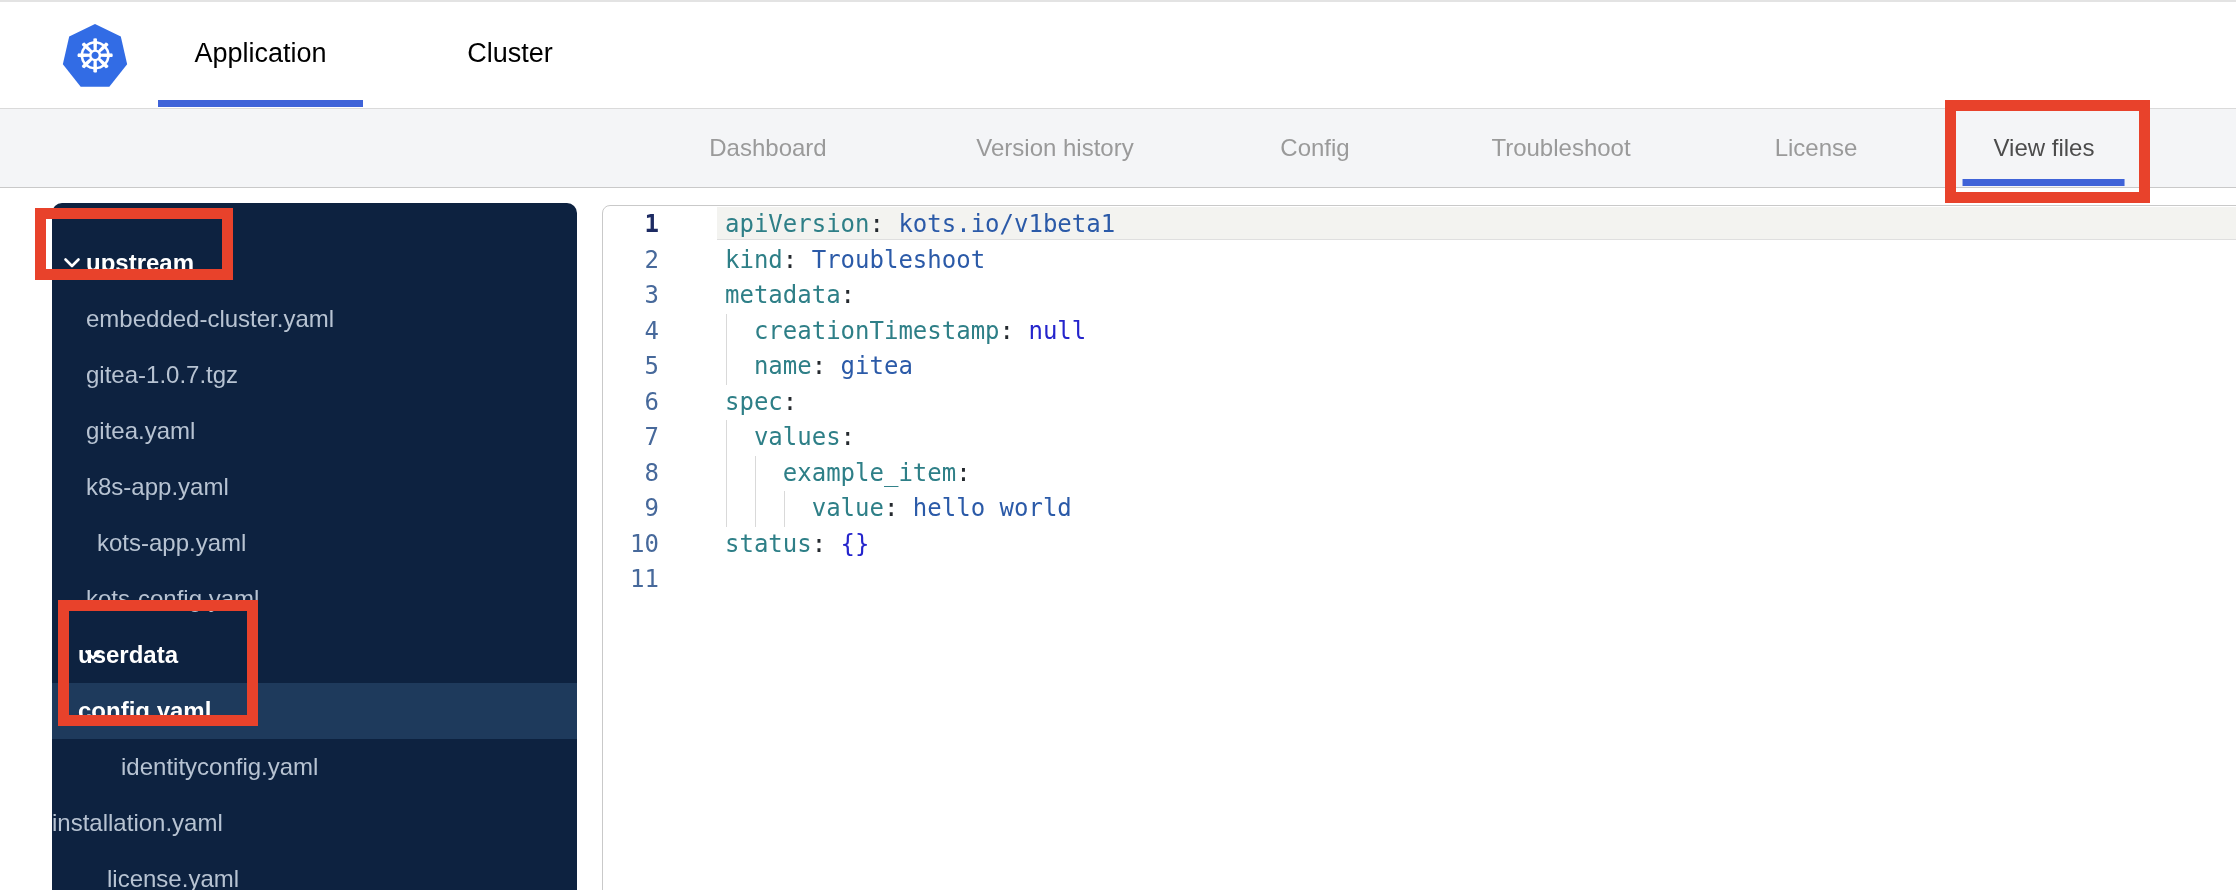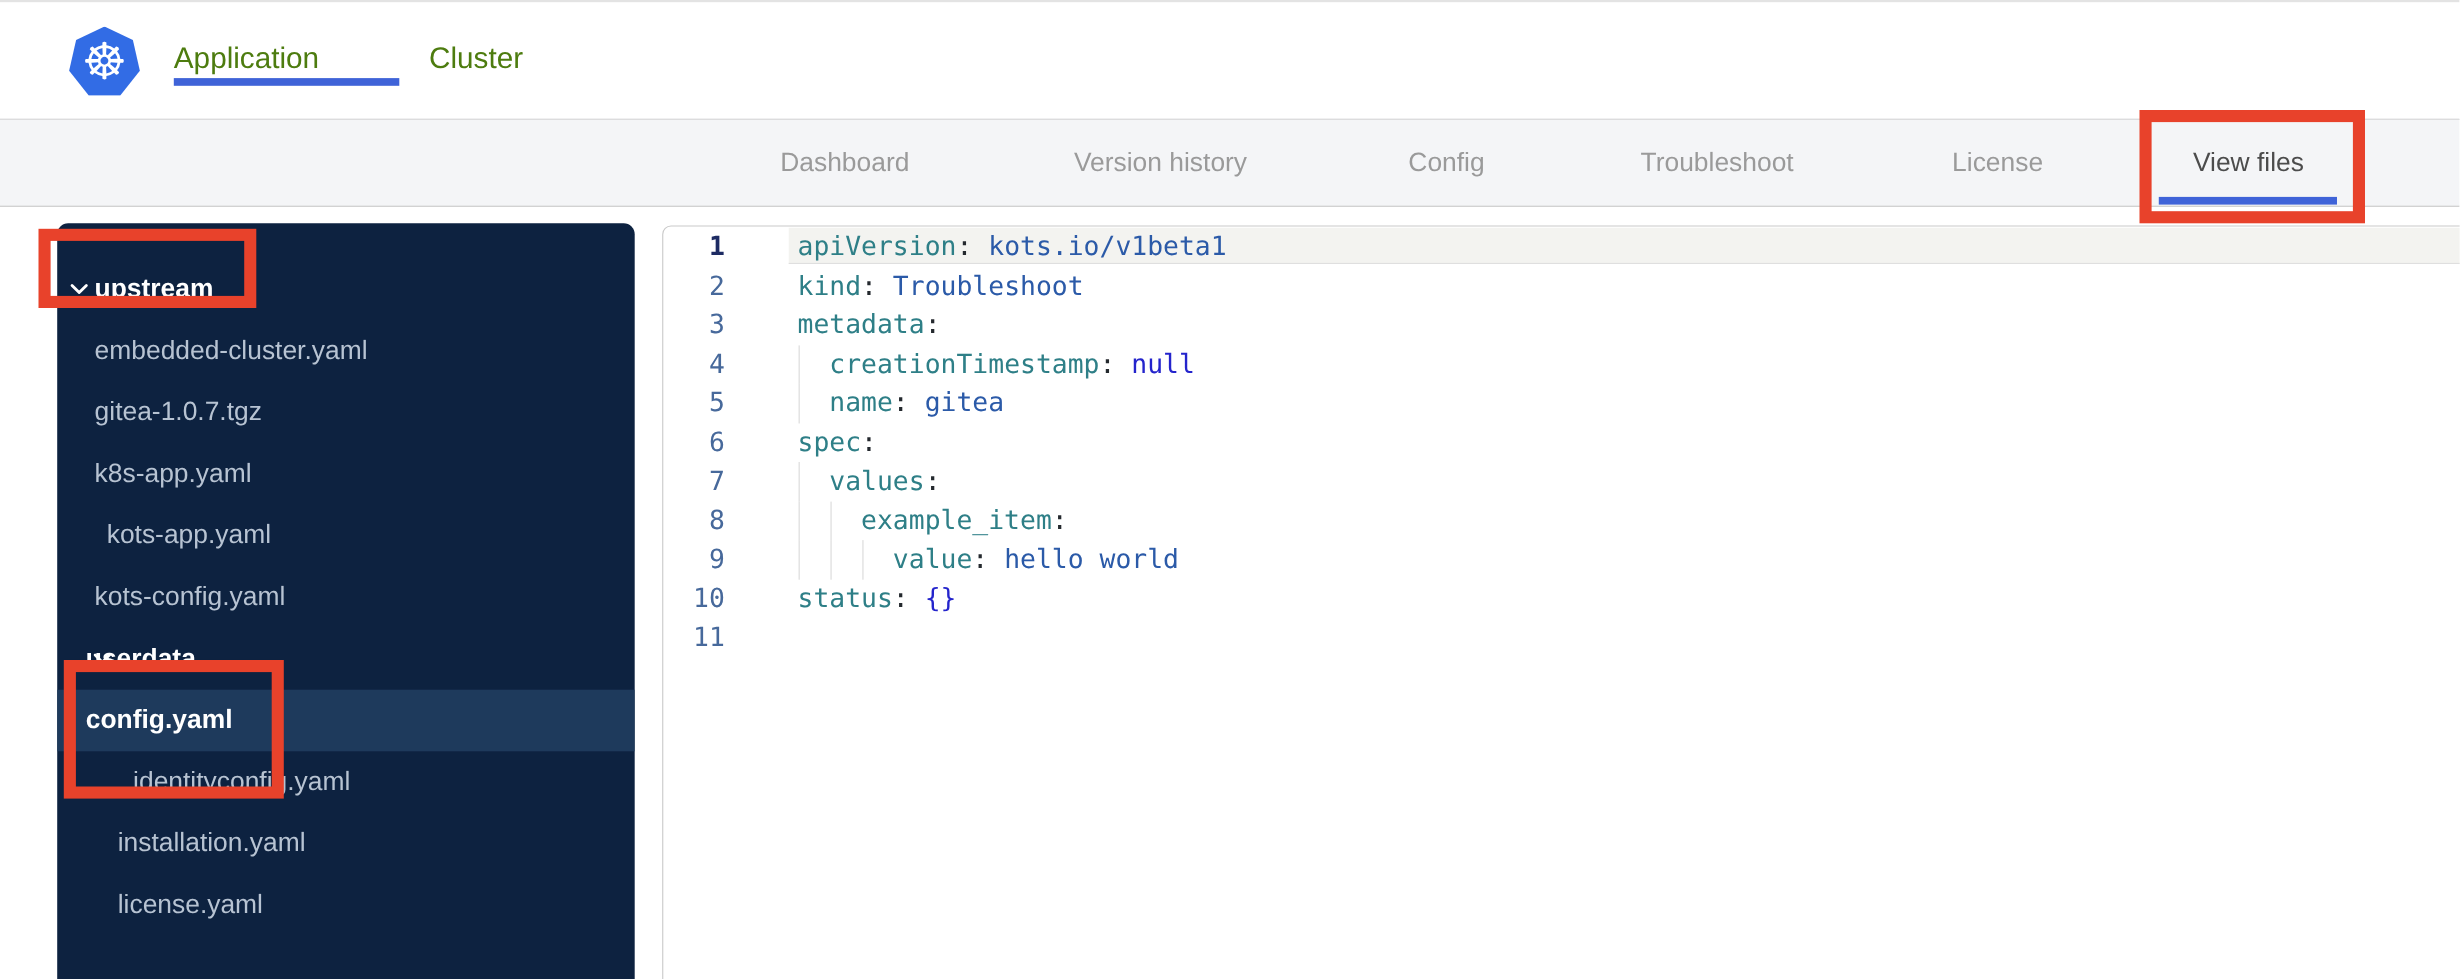--- a/index.html
+++ b/index.html
@@ -13,22 +13,22 @@
   
   .header{position:absolute;left:0;top:0;right:0;height:108px;background:#fff;border-bottom:1px solid #d8d8d8;z-index:5;}
   .logo{position:absolute;left:62px;top:24px;width:66px;height:66px;cursor:pointer;}
   .logo-shape{
     width:100%;height:100%;background:var(--k8s-blue);
     clip-path:polygon(50% 0%,10.9% 18.8%,1.3% 61.1%,28.3% 95.1%,71.7% 95.1%,98.7% 61.1%,89.1% 18.8%);
     display:flex;align-items:center;justify-content:center;
   }
   .logo-glyph{color:#fff;font-size:46px;line-height:1;font-family:"DejaVu Sans",sans-serif;transform:translateY(-1px);}
   .htab{
-    position:absolute;top:0;height:78px;line-height:107px;
-    font-size:27px;color:#4d7c0f;cursor:pointer;
+    position:absolute;top:0;height:107px;line-height:107px;text-align:center;
+    font-size:27px;color:#000000;cursor:pointer;
   }
   .htab .tab-underline{position:absolute;left:0;right:0;bottom:0;height:7px;background:var(--accent-blue);}
 
   
   .subnav{
     position:absolute;left:0;top:108px;right:0;height:78px;background:#f4f5f7;
     border-top:1px solid #dadada;border-bottom:1px solid #c9c9c9;z-index:5;
   }
   .snav-item{
     position:absolute;top:0;height:77px;line-height:77px;transform:translateX(-50%);
@@ -113,31 +113,32 @@
 
 <div class="sidebar">
   <div class="tree" id="file-tree">
       <div class="trow folder" style="padding-left: 34px;"><span class="chev" style="left: 11px;">
           <svg width="18" height="12" viewBox="0 0 18 12">
             <polyline points="2.5,2.5 9,9 15.5,2.5" fill="none" stroke="#ffffff" stroke-width="2.6" stroke-linecap="round" stroke-linejoin="round"></polyline>
           </svg>
         </span><span>upstream</span></div>
       <div class="trow" style="padding-left: 34px;"><span>embedded-cluster.yaml</span></div>
       <div class="trow" style="padding-left: 34px;"><span>gitea-1.0.7.tgz</span></div>
+      <div class="trow" style="padding-left: 34px;"><span>gitea.yaml</span></div>
       <div class="trow" style="padding-left: 34px;"><span>k8s-app.yaml</span></div>
       <div class="trow" style="padding-left: 45px;"><span>kots-app.yaml</span></div>
       <div class="trow" style="padding-left: 34px;"><span>kots-config.yaml</span></div>
       <div class="trow folder" style="padding-left: 26px;"><span class="chev" style="left: 32px;">
           <svg width="18" height="12" viewBox="0 0 18 12">
             <polyline points="2.5,2.5 9,9 15.5,2.5" fill="none" stroke="#ffffff" stroke-width="2.6" stroke-linecap="round" stroke-linejoin="round"></polyline>
           </svg>
         </span><span>userdata</span></div>
       <div class="trow sel" style="padding-left: 26px;"><span>config.yaml</span></div>
       <div class="trow" style="padding-left: 69px;"><span>identityconfig.yaml</span></div>
-      <div class="trow" style="padding-left: 55px;"><span>installation.yaml</span></div>
+      <div class="trow" style=""><span>installation.yaml</span></div>
       <div class="trow" style="padding-left: 55px;"><span>license.yaml</span></div>
     </div>
 </div>
 
 <div class="codepanel">
   <div class="activeline-bg"></div>
   <div class="code-lines" id="code-lines">
       <div class="cline active" style="top: 0px;">
         <span class="ln">1</span>
         <span class="ctext"><span class="tok-key">apiVersion</span><span class="tok-plain">: </span><span class="tok-value">kots.io/v1beta1</span></span>

